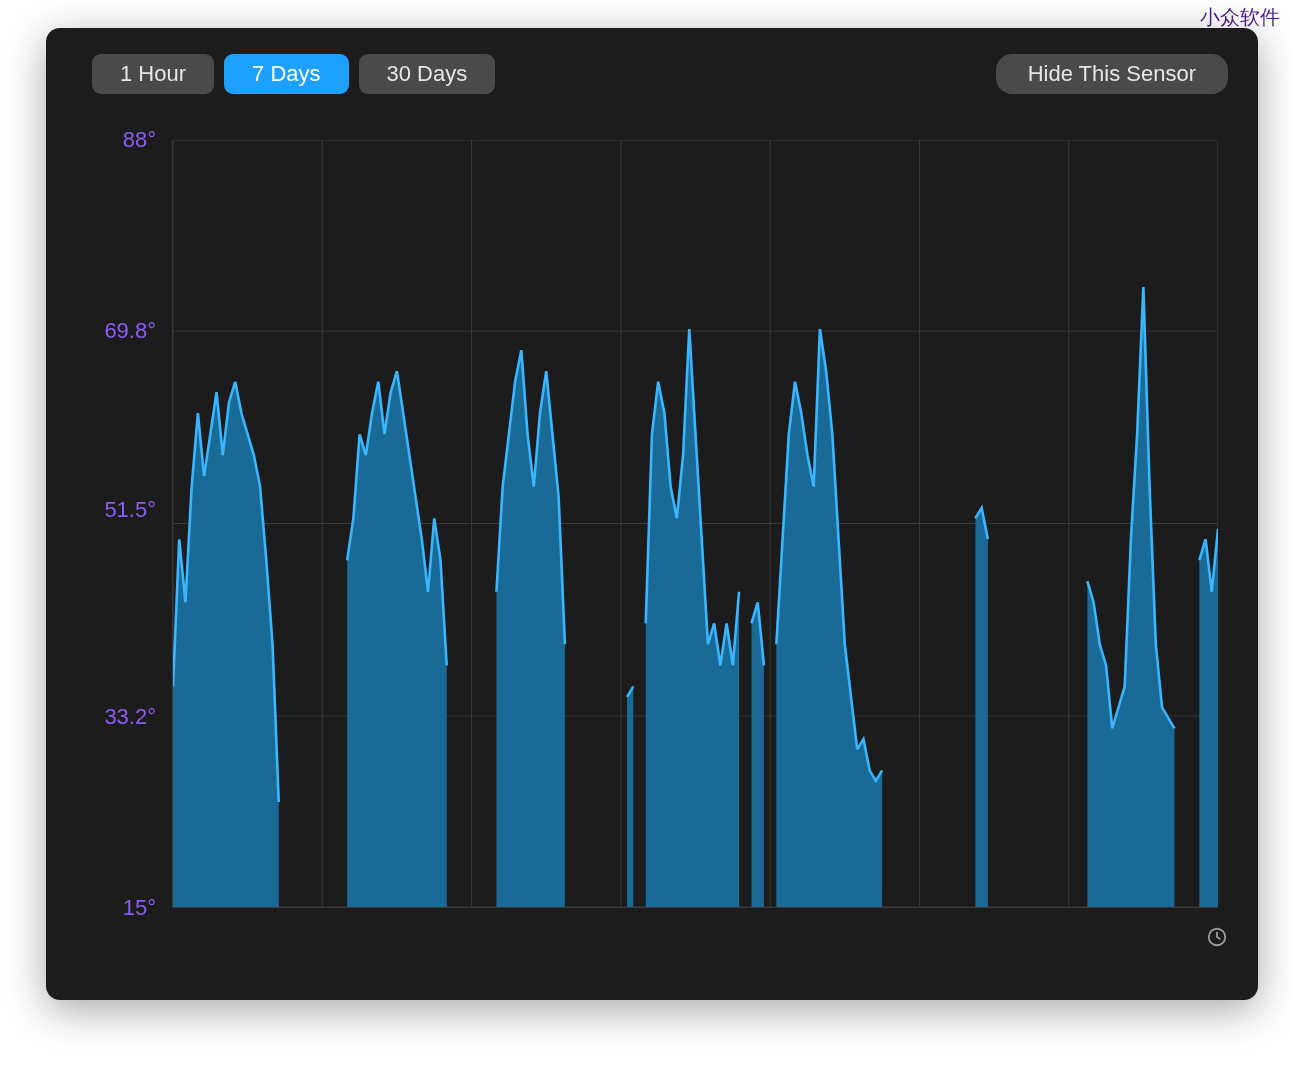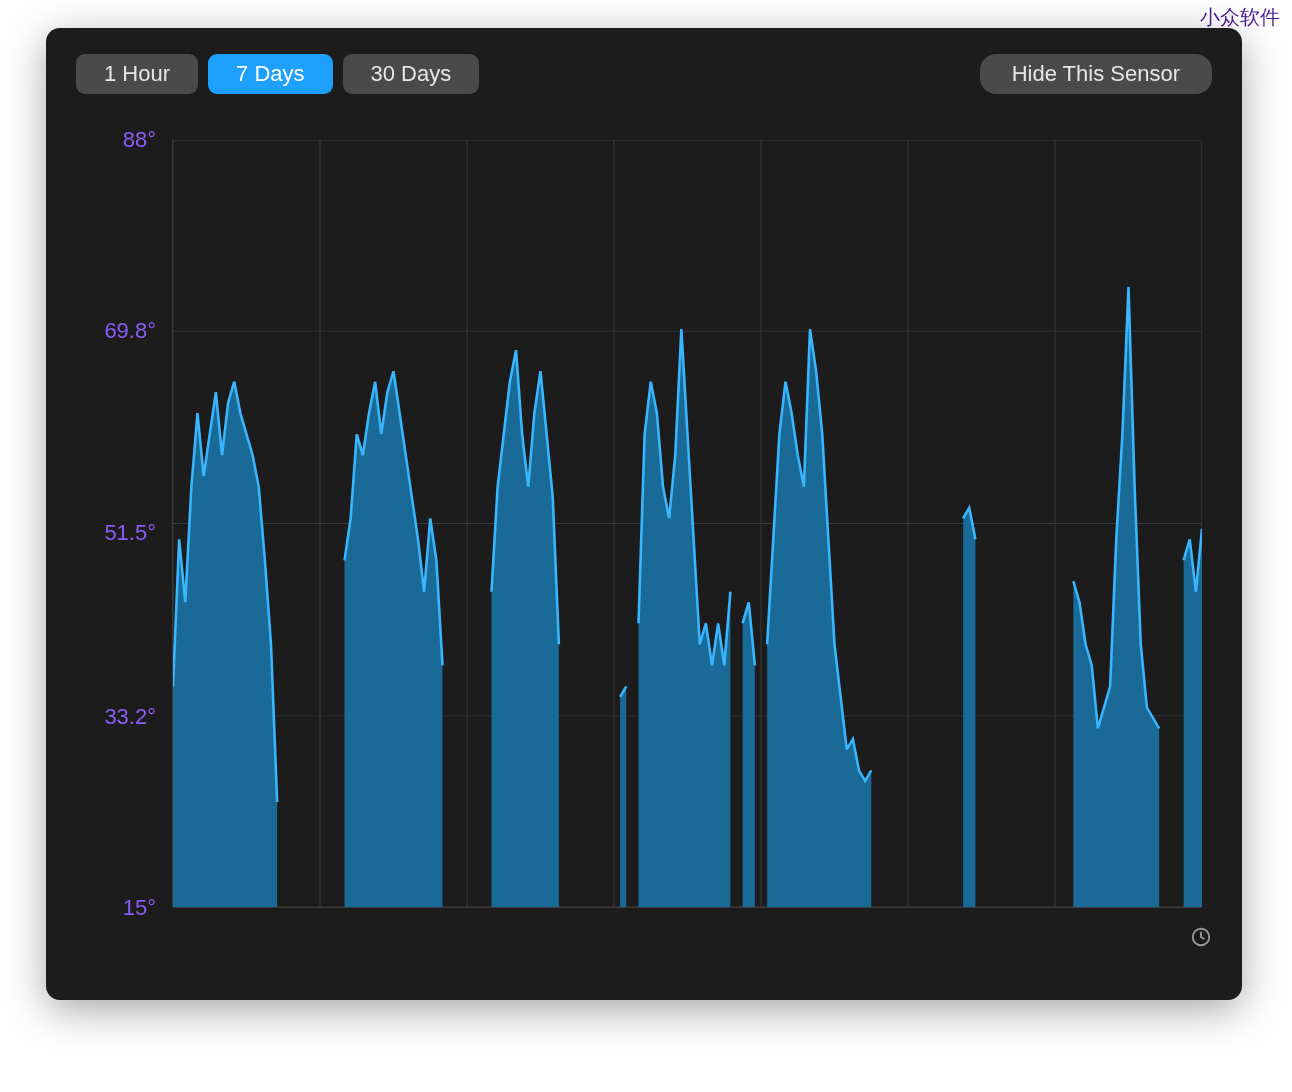--- a/index.html
+++ b/index.html
@@ -21,20 +21,21 @@
   .panel {
     position: absolute;
     left: 46px;
     top: 28px;
     width: 1196px;
     height: 972px;
     background: #1c1c1c;
     border-radius: 14px;
     box-shadow: 0 10px 40px rgba(0,0,0,0.35);
     overflow: hidden;
+    padding-left: 16px;
   }
   .toolbar {
     display: flex;
     gap: 10px;
     padding: 26px 30px 0 30px;
     align-items: center;
   }
   .spacer { flex: 1; }
   .btn {
     background: #4a4a4a;
@@ -131,21 +132,21 @@
     <button class="btn active">7 Days</button>
     <button class="btn">30 Days</button>
     <div class="spacer"></div>
     <button class="btn hide">Hide This Sensor</button>
   </div>
 
   <div class="chart-wrap">
     <div class="yaxis" id="yaxis">
         <div class="ylabel" style="top: 790px;">15°</div>
         <div class="ylabel" style="top: 598.526px;">33.2°</div>
-        <div class="ylabel" style="top: 415px;">51.5°</div>
+        <div class="ylabel" style="top: 392px;">51.5°</div>
         <div class="ylabel" style="top: 213.474px;">69.8°</div>
         <div class="ylabel" style="top: 22px;">88°</div>
       </div>
     <div class="plot" id="plot">
       <svg class="grid" id="gridsvg" preserveAspectRatio="none" viewBox="0 0 1000 1000">
           <line x1="0" y1="1000" x2="1000" y2="1000" stroke="#3a3a3a" stroke-width="1"></line>
           <line x1="0" y1="750.6849315068494" x2="1000" y2="750.6849315068494" stroke="#3a3a3a" stroke-width="1"></line>
           <line x1="0" y1="500" x2="1000" y2="500" stroke="#3a3a3a" stroke-width="1"></line>
           <line x1="0" y1="249.31506849315076" x2="1000" y2="249.31506849315076" stroke="#3a3a3a" stroke-width="1"></line>
           <line x1="0" y1="0" x2="1000" y2="0" stroke="#3a3a3a" stroke-width="1"></line>

